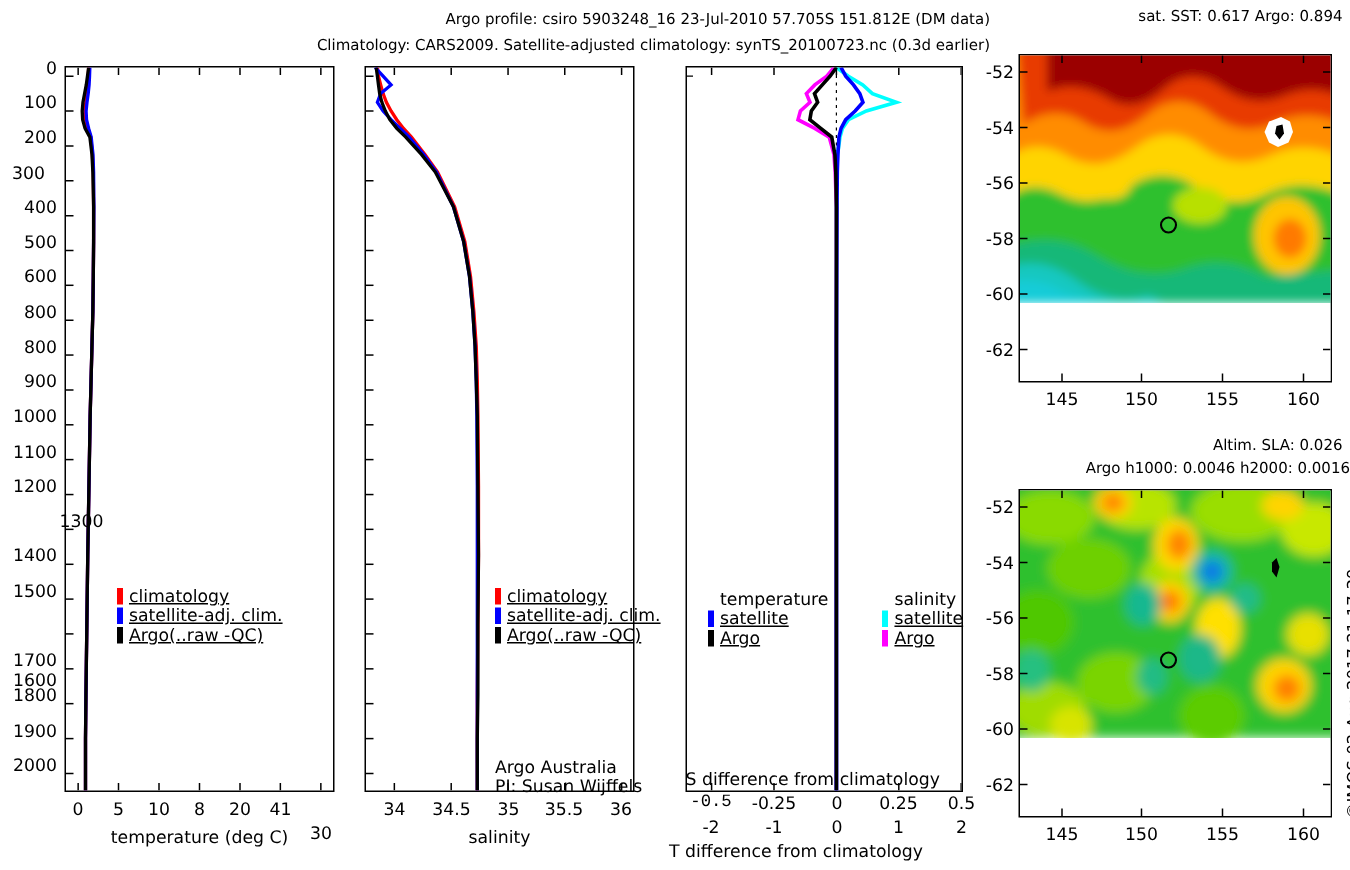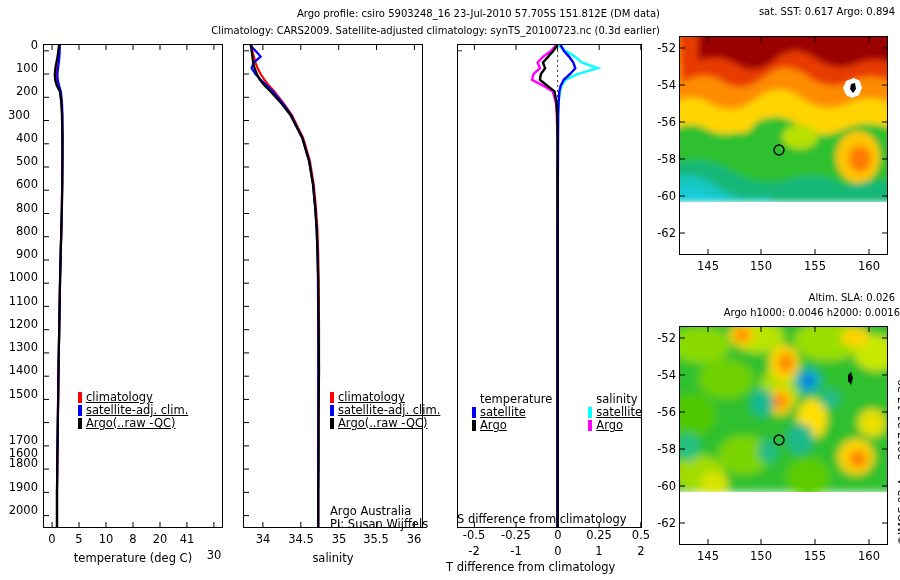--- a/index.html
+++ b/index.html
@@ -81,21 +81,21 @@
   <div class="abs tick" style="left:0;top:108px;width:38px;text-align:center;">300</div>
   <div class="abs tick" style="left:0;top:131px;width:38px;text-align:right;">400</div>
   <div class="abs tick" style="left:0;top:154px;width:38px;text-align:right;">500</div>
   <div class="abs tick" style="left:0;top:177px;width:38px;text-align:right;">600</div>
   <div class="abs tick" style="left:0;top:201px;width:38px;text-align:right;">800</div>
   <div class="abs tick" style="left:0;top:224px;width:38px;text-align:right;">800</div>
   <div class="abs tick" style="left:0;top:247px;width:38px;text-align:right;">900</div>
   <div class="abs tick" style="left:0;top:270px;width:38px;text-align:right;">1000</div>
   <div class="abs tick" style="left:0;top:294px;width:38px;text-align:right;">1100</div>
   <div class="abs tick" style="left:0;top:317px;width:38px;text-align:right;">1200</div>
-  <div class="abs tick" style="left:0;top:340px;width:38px;text-align:right;">1300</div>
+  <div class="abs tick" style="left:0;top:340px;width:38px;text-align:right;padding-left:31px;">1300</div>
   <div class="abs tick" style="left:0;top:363px;width:38px;text-align:right;">1400</div>
   <div class="abs tick" style="left:0;top:387px;width:38px;text-align:right;">1500</div>
   <div class="abs tick" style="left:0;top:410px;width:38px;text-align:right;margin-top:36px;">1600</div>
   <div class="abs tick" style="left:0;top:433px;width:38px;text-align:right;">1700</div>
   <div class="abs tick" style="left:0;top:456px;width:38px;text-align:right;">1800</div>
   <div class="abs tick" style="left:0;top:480px;width:38px;text-align:right;">1900</div>
   <div class="abs tick" style="left:0;top:503px;width:38px;text-align:right;">2000</div>
 </div>
 
 <div class="abs" style="left:0;top:0;">
@@ -245,21 +245,21 @@
       <div class="legend-row">
         <span class="swatch" style="background:#ff00ff;"></span>
         <span>Argo</span>
       </div>
     </div>
   </div>
 </div>
 
 <div class="abs axlabel" style="left:457px;top:512px;width:185px;text-align:left;">S difference from climatology</div>
 <div class="abs" style="left:0;top:0;">
-  <div class="abs tickx" style="left:454px;top:528px;width:40px;">-0.5</div>
+  <div class="abs tickx" style="left:454px;top:528px;width:40px;font-family:Liberation Mono, monospace;">-0.5</div>
   <div class="abs tickx" style="left:496px;top:528px;width:40px;">-0.25</div>
   <div class="abs tickx" style="left:538px;top:528px;width:40px;">0</div>
   <div class="abs tickx" style="left:579px;top:528px;width:40px;">0.25</div>
   <div class="abs tickx" style="left:621px;top:528px;width:40px;">0.5</div>
 </div>
 <div class="abs" style="left:0;top:0;">
   <div class="abs tickx" style="left:454px;top:544px;width:40px;">-2</div>
   <div class="abs tickx" style="left:496px;top:544px;width:40px;">-1</div>
   <div class="abs tickx" style="left:538px;top:544px;width:40px;">0</div>
   <div class="abs tickx" style="left:579px;top:544px;width:40px;">1</div>

